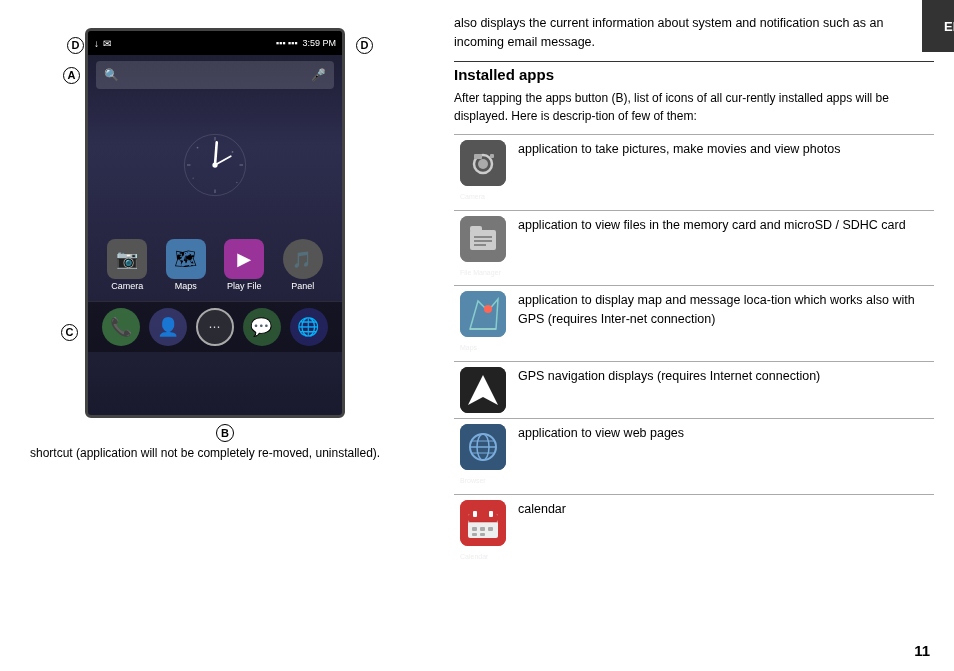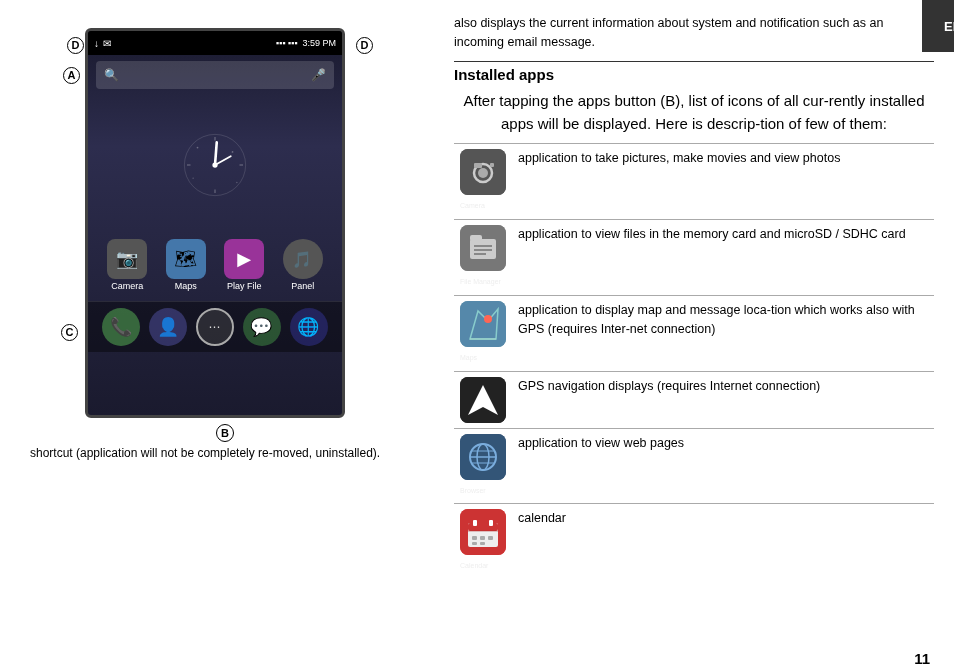--- a/index.html
+++ b/index.html
@@ -243,25 +243,24 @@
     }
 
     .section-title {
       font-size: 15px;
       font-weight: bold;
       margin-bottom: 6px;
       color: #000;
     }
 
     .section-desc {
-      font-size: 15px;
+      font-size: 12px;
       line-height: 1.55;
       margin-bottom: 8px;
       color: #000;
-      text-align: center;
     }
 
     
     .apps-table {
       width: 100%;
       border-collapse: collapse;
     }
     .apps-table td {
       vertical-align: top;
       padding: 5px 6px;
@@ -282,21 +281,21 @@
       justify-content: center;
       flex-direction: column;
       font-size: 8px;
       color: #fff;
       text-align: center;
     }
 
     
     .page-number {
       position: absolute;
-      bottom: 4px;
+      bottom: 12px;
       right: 24px;
       font-size: 15px;
       font-weight: bold;
       color: #000;
     }
   </style>
 </head>
 <body>
 
 <div class="left-panel">

